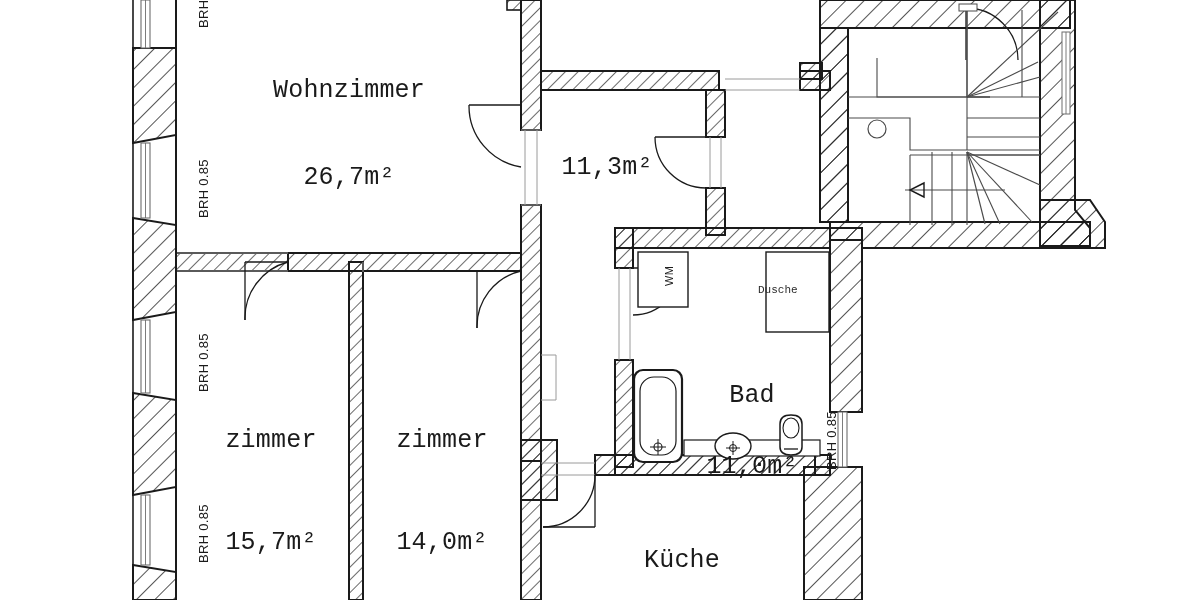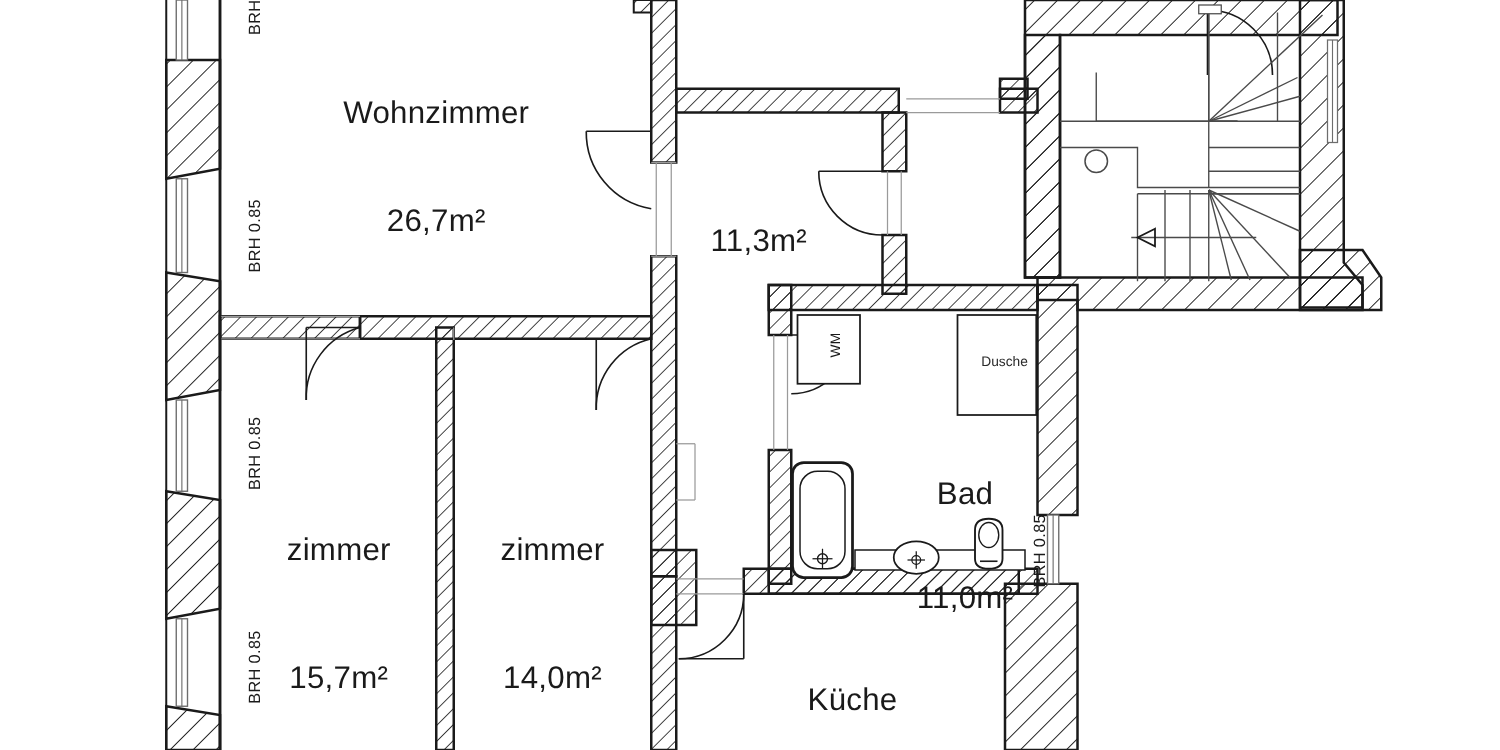--- a/index.html
+++ b/index.html
@@ -22,21 +22,21 @@
     top: 0;
     left: 0;
     width: 1200px;
     height: 600px;
     display: block;
   }
   .room-label {
     position: absolute;
     text-align: center;
     color: #1a1a1a;
-    font-family: Liberation Sans, sans-serif;
+    font-family: Liberation Mono, monospace;
     white-space: pre;
     line-height: 1.18;
     pointer-events: none;
   }
   .room-name {
     font-size: 25px;
     letter-spacing: 0.2px;
   }
   .room-area {
     font-size: 25px;
@@ -284,46 +284,46 @@
     </g>
 
   </svg>
 
   <div class="room-label" style="left:229px; top:38px; width:240px;">
     <div class="room-name">Wohnzimmer</div>
     <div class="room-area" style="margin-top:20px;">26,7m²</div>
   </div>
 
   <div class="room-label" style="left:527px; top:115px; width:160px;">
-    <div class="room-area" style="margin-top:26px;">11,3m²</div>
-  </div>
-
-  <div class="room-label" style="left:692px; top:343px; width:160px;">
+    <div class="room-area" style="">11,3m²</div>
+  </div>
+
+  <div class="room-label" style="left:672px; top:343px; width:160px;">
     <div class="room-name">Bad</div>
-    <div class="room-area" style="margin-top:16px;">11,0m²</div>
+    <div class="room-area" style="margin-top:4px;">11,0m²</div>
   </div>
 
   <div class="room-label" style="left:171px; top:387px; width:200px;">
     <div class="room-name two-line">zimmer</div>
     <div class="room-area" style="margin-top:34px;">15,7m²</div>
   </div>
 
   <div class="room-label" style="left:352px; top:387px; width:180px;">
     <div class="room-name two-line">zimmer</div>
     <div class="room-area" style="margin-top:34px;">14,0m²</div>
   </div>
 
   <div class="room-label" style="left:602px; top:508px; width:160px;">
     <div class="room-name">Küche</div>
     
   </div>
 
   <div class="vert-label" style="left:663px; top:286px; font-size:11px;">WM</div>
 
-  <div class="fixture-label" style="left:785px; top:284px;">Dusche</div>
+  <div class="fixture-label" style="left:758px; top:284px;font-family:Liberation Mono, monospace;">Dusche</div>
 
   <div class="vert-label" style="left:196px; top:28px;">BRH 0.85</div>
   <div class="vert-label" style="left:196px; top:218px;">BRH 0.85</div>
   <div class="vert-label" style="left:196px; top:392px;">BRH 0.85</div>
   <div class="vert-label" style="left:196px; top:563px;">BRH 0.85</div>
   <div class="vert-label" style="left:824px; top:470px;">BRH 0.85</div>
 
 </div>
 
 </body></html>

